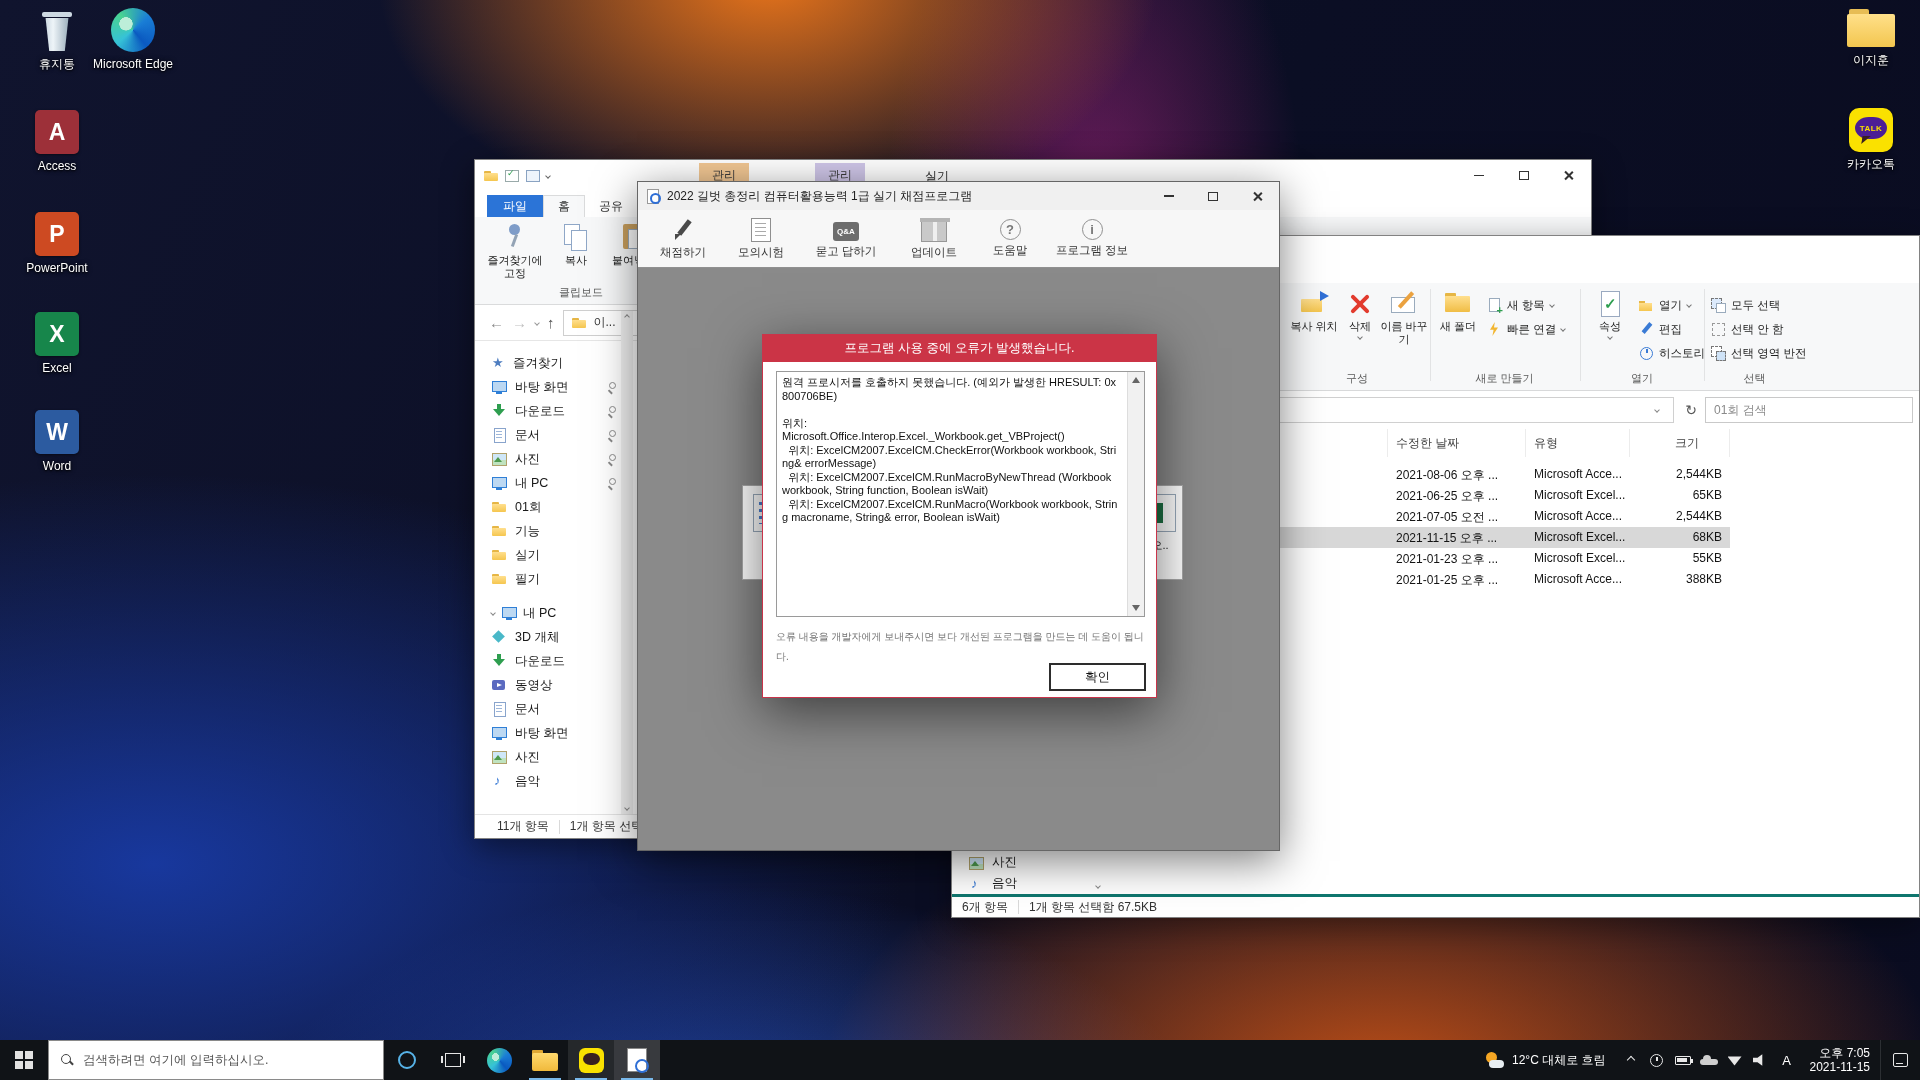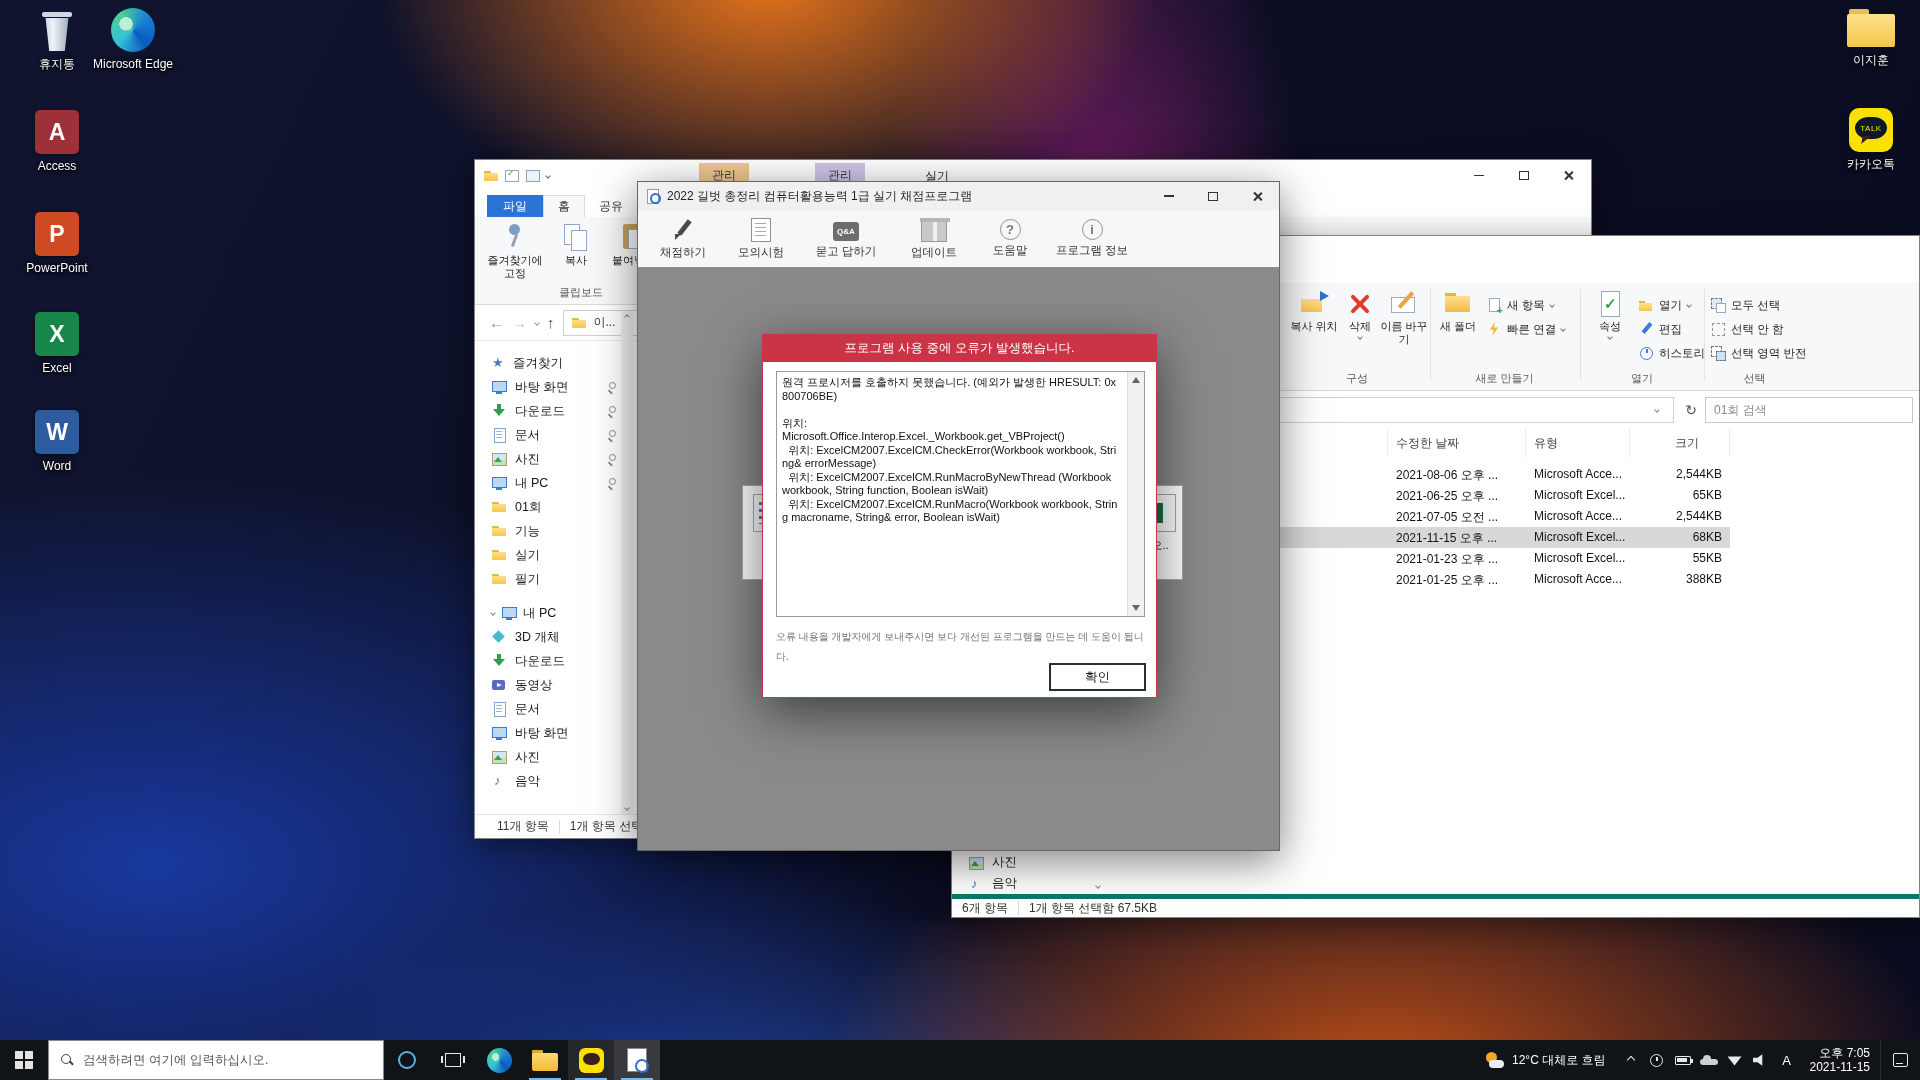--- a/index.html
+++ b/index.html
@@ -22,21 +22,21 @@
 .ic-recycle .can{position:absolute;left:3px;top:10px;width:26px;height:33px;background:linear-gradient(90deg,#c7d5df,#eef4f8 35%,#96aab8);clip-path:polygon(6% 0,94% 0,80% 100%,20% 100%)}
 .ic-edge{width:44px;height:44px;border-radius:50%;background:
  radial-gradient(circle at 34% 36%, #bdeed9 0 16%, rgba(0,0,0,0) 17%),
  conic-gradient(from 140deg,#0a59c0,#36c2d7,#49d292,#1a7ed6,#0a59c0)}
 .tile{width:44px;height:44px;border-radius:5px;display:flex;align-items:center;justify-content:center;color:#fff;font-weight:bold;font-size:23px;box-shadow:0 1px 3px rgba(0,0,0,.5)}
 .tile.access{background:#9d3039}.tile.ppt{background:#cd4a22}.tile.excel{background:#17864b}.tile.word{background:#2c5ba0}
 .ic-folderL{width:48px;height:40px;position:relative}
 .ic-folderL::before{content:"";position:absolute;left:2px;top:1px;width:20px;height:9px;background:#e7bd55;border-radius:2px 2px 0 0}
 .ic-folderL::after{content:"";position:absolute;left:0;top:6px;width:48px;height:33px;background:linear-gradient(#ffe08a,#f3c64f);border-radius:2px}
 .ic-kakao{width:44px;height:44px;background:#fae100;border-radius:10px;position:relative;box-shadow:0 1px 3px rgba(0,0,0,.45)}
-.ic-kakao .bub{position:absolute;left:6px;top:9px;width:32px;height:22px;background:#0f172a;border-radius:50%/58%;display:flex;align-items:center;justify-content:center;color:#fae100;font-size:8px;font-weight:normal;letter-spacing:.5px}
+.ic-kakao .bub{position:absolute;left:6px;top:9px;width:32px;height:22px;background:#4c1d95;border-radius:50%/58%;display:flex;align-items:center;justify-content:center;color:#fae100;font-size:8px;font-weight:bold;letter-spacing:.5px}
 .ic-kakao .bub::after{content:"";position:absolute;left:7px;bottom:-5px;border:4px solid rgba(0,0,0,0);border-top-color:#392020;border-left-color:#392020;transform:skewX(-12deg)}
 
 .win{position:absolute;background:#fff;border:1px solid #828282}
 .wctl{display:flex;margin-left:auto;height:100%}
 .wbtn{width:45px;height:100%;display:flex;align-items:center;justify-content:center}
 .gl-min{width:10px;height:1.5px;background:#333}
 .gl-max{width:10px;height:9px;border:1.2px solid #333}
 .gl-close{position:relative;width:11px;height:11px}
 .gl-close::before,.gl-close::after{content:"";position:absolute;left:5px;top:0;width:1.5px;height:11px;background:#333}
 .gl-close::before{transform:rotate(45deg)}.gl-close::after{transform:rotate(-45deg)}
@@ -141,21 +141,21 @@
 .pathbox{position:absolute;left:170px;top:6px;width:552px;height:26px;border:1px solid #d0d0d0;display:flex;align-items:center;gap:8px;padding:0 8px;font-size:12.5px;color:#222}
 .crumb{display:flex;align-items:center;gap:8px}
 .brefresh{position:absolute;left:728px;top:8px;width:22px;height:22px;display:flex;align-items:center;justify-content:center;color:#555;font-size:14px}
 .bsearch{position:absolute;left:753px;top:6px;width:208px;height:26px;border:1px solid #c9c9c9;display:flex;align-items:center;padding-left:8px;font-size:12px;color:#8a8a8a}
 .bhead{position:absolute;left:0;top:193px;width:100%;height:28px;font-size:12px;color:#3f3f3f}
 .hc{position:absolute;top:0;height:28px;display:flex;align-items:center;padding-left:8px;border-right:1px solid #ececec}
 .brow{position:absolute;left:0;width:778px;height:21px;font-size:12px;color:#141414}
 .brow.sel{background:#d8d8d8}
 .brow span{position:absolute;top:3px;white-space:nowrap}
 .bside-item{position:absolute;left:8px;width:126px;height:21px;display:flex;align-items:center;gap:8px;padding-left:8px;font-size:12.5px;color:#1a1a1a}
-.bstatus{position:absolute;left:0;bottom:0;width:100%;height:23px;border-top:5px solid #0f766e;display:flex;align-items:center;padding-left:10px;font-size:12px;color:#333;background:#fff}
+.bstatus{position:absolute;left:0;bottom:0;width:100%;height:23px;border-top:3px solid #0f766e;display:flex;align-items:center;padding-left:10px;font-size:12px;color:#333;background:#fff}
 
 .grader{position:absolute;left:637px;top:181px;width:643px;height:670px;background:#8a8a8a;border:1px solid #666;box-shadow:0 10px 40px rgba(0,0,0,.5);z-index:30}
 .grader .tbar{height:28px;background:#f0f0f0;display:flex;align-items:center;padding-left:8px;gap:6px;font-size:12px;color:#222}
 .gi-app{width:15px;height:15px;position:relative;flex:none}
 .gi-app::before{content:"";position:absolute;left:1px;top:0;width:10px;height:13px;background:#fff;border:1px solid #999}
 .gi-app::after{content:"";position:absolute;right:0;bottom:0;width:7px;height:7px;border:2px solid #2f6fd6;border-radius:50%}
 .gtoolbar{height:58px;background:#f7f7f7;border-bottom:1px solid #909090;display:flex;align-items:center;padding-left:8px;gap:4px}
 .tbtn{display:flex;flex-direction:column;align-items:center;justify-content:center;gap:3px;height:54px}
 .tbtn .cap{font-size:11.5px;color:#333;white-space:nowrap}
 .gi-pen{width:24px;height:24px;position:relative}

